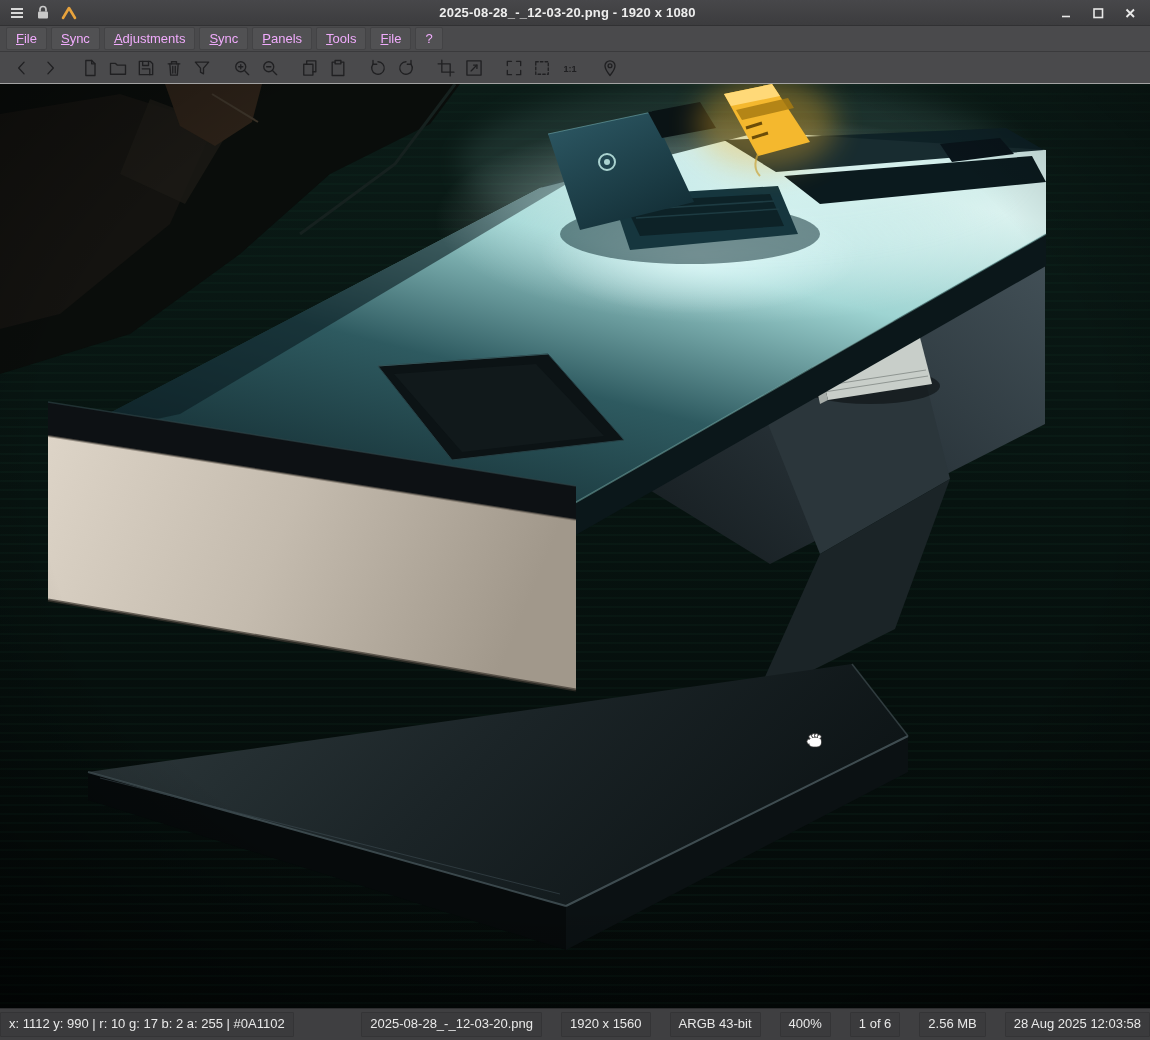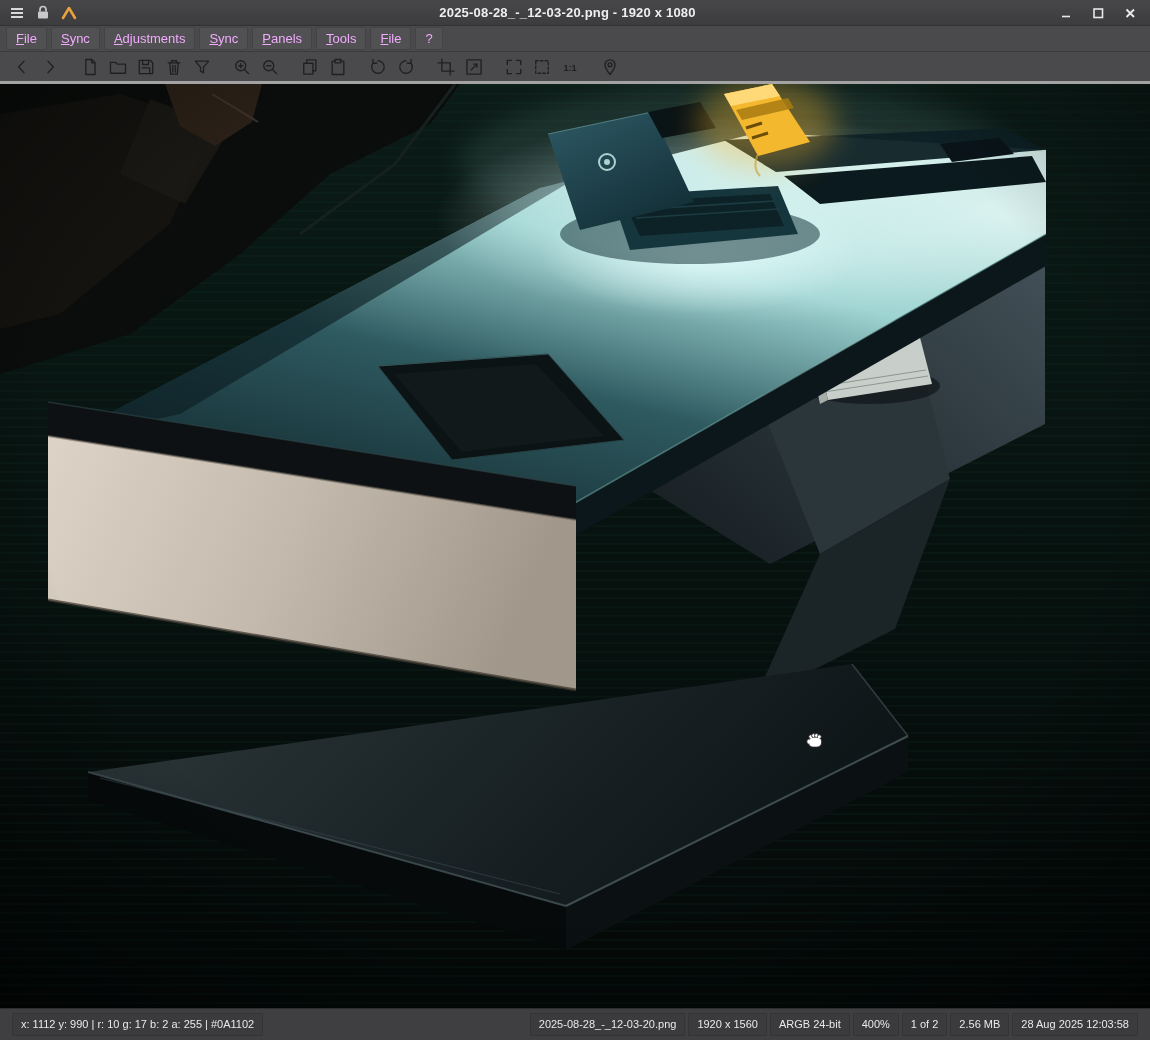--- a/index.html
+++ b/index.html
@@ -21,35 +21,35 @@
 
   
   .menubar { height:26px; background:#4a4a4c; display:flex; align-items:center; gap:4px;
              padding:0 6px; border-bottom:1px solid #3a3a3c; flex:0 0 26px; }
   .menu-item { font-size:13px; color:#f0abfc; padding:3px 9px; background:#515153;
                border:1px solid #434345; border-radius:2px; line-height:1.2; }
   .menu-item::first-letter { text-decoration:underline; }
 
   
   .toolbar { height:32px; background:#4a4a4c; display:flex; align-items:center; padding:0 8px;
-             border-bottom:3px solid #a3a3a3; flex:0 0 32px; }
+             border-bottom:1px solid #a3a3a3; flex:0 0 32px; }
   .tbbtn { width:28px; height:28px; display:flex; align-items:center; justify-content:center;
            background:transparent; border:none; padding:0; cursor:default; }
   .tbbtn.g { margin-left:12px; }
   .ic { width:20px; height:20px; stroke:#202022; fill:none; stroke-width:1.6;
         stroke-linecap:round; stroke-linejoin:round; }
   .ic-text { fill:#202022; stroke:none; font:700 11px "Liberation Sans", sans-serif; }
 
   
   .canvas { flex:1 1 auto; position:relative; background:#05100d; overflow:hidden; }
   .canvas svg.scene { position:absolute; inset:0; width:100%; height:100%; }
 
   
   .statusbar { height:32px; background:#3f3f41; border-top:1px solid #2d2d2f; display:flex;
-               align-items:center; padding:0 12px; gap:3px; flex:0 0 32px; color:#e9e9e9; font-size:11px; }
+               align-items:center; padding:0 0; gap:19px; flex:0 0 32px; color:#e9e9e9; font-size:13px; }
   .seg { background:#3b3b3d; border:1px solid #343436; border-radius:1px; padding:4px 8px;
          white-space:nowrap; line-height:1.1; }
   .seg.first { margin-right:auto; }
 
   .sprite { position:absolute; width:0; height:0; overflow:hidden; }
 </style>
 </head>
 <body>
 
 <svg class="sprite" xmlns="http://www.w3.org/2000/svg" aria-hidden="true">
@@ -435,20 +435,20 @@
         <ellipse cx="-6.2" cy="1.6" rx="2" ry="2.6" fill="#ffffff" stroke="#2b2b2b" stroke-width="0.9"></ellipse>
         <rect x="-5.8" y="-2.2" width="11.6" height="8.4" rx="4" fill="#ffffff"></rect>
       </g>
     </svg>
   </div>
 
   <div class="statusbar">
     <div class="seg first">x: 1112 y: 990 | r: 10 g: 17 b: 2 a: 255 | #0A1102</div>
     <div class="seg">2025-08-28_-_12-03-20.png</div>
     <div class="seg">1920 x 1560</div>
-    <div class="seg">ARGB 24-bit</div>
+    <div class="seg">ARGB 43-bit</div>
     <div class="seg">400%</div>
-    <div class="seg">1 of 2</div>
+    <div class="seg">1 of 6</div>
     <div class="seg">2.56 MB</div>
     <div class="seg">28 Aug 2025 12:03:58</div>
   </div>
 
 </div>
 
 </body></html>

